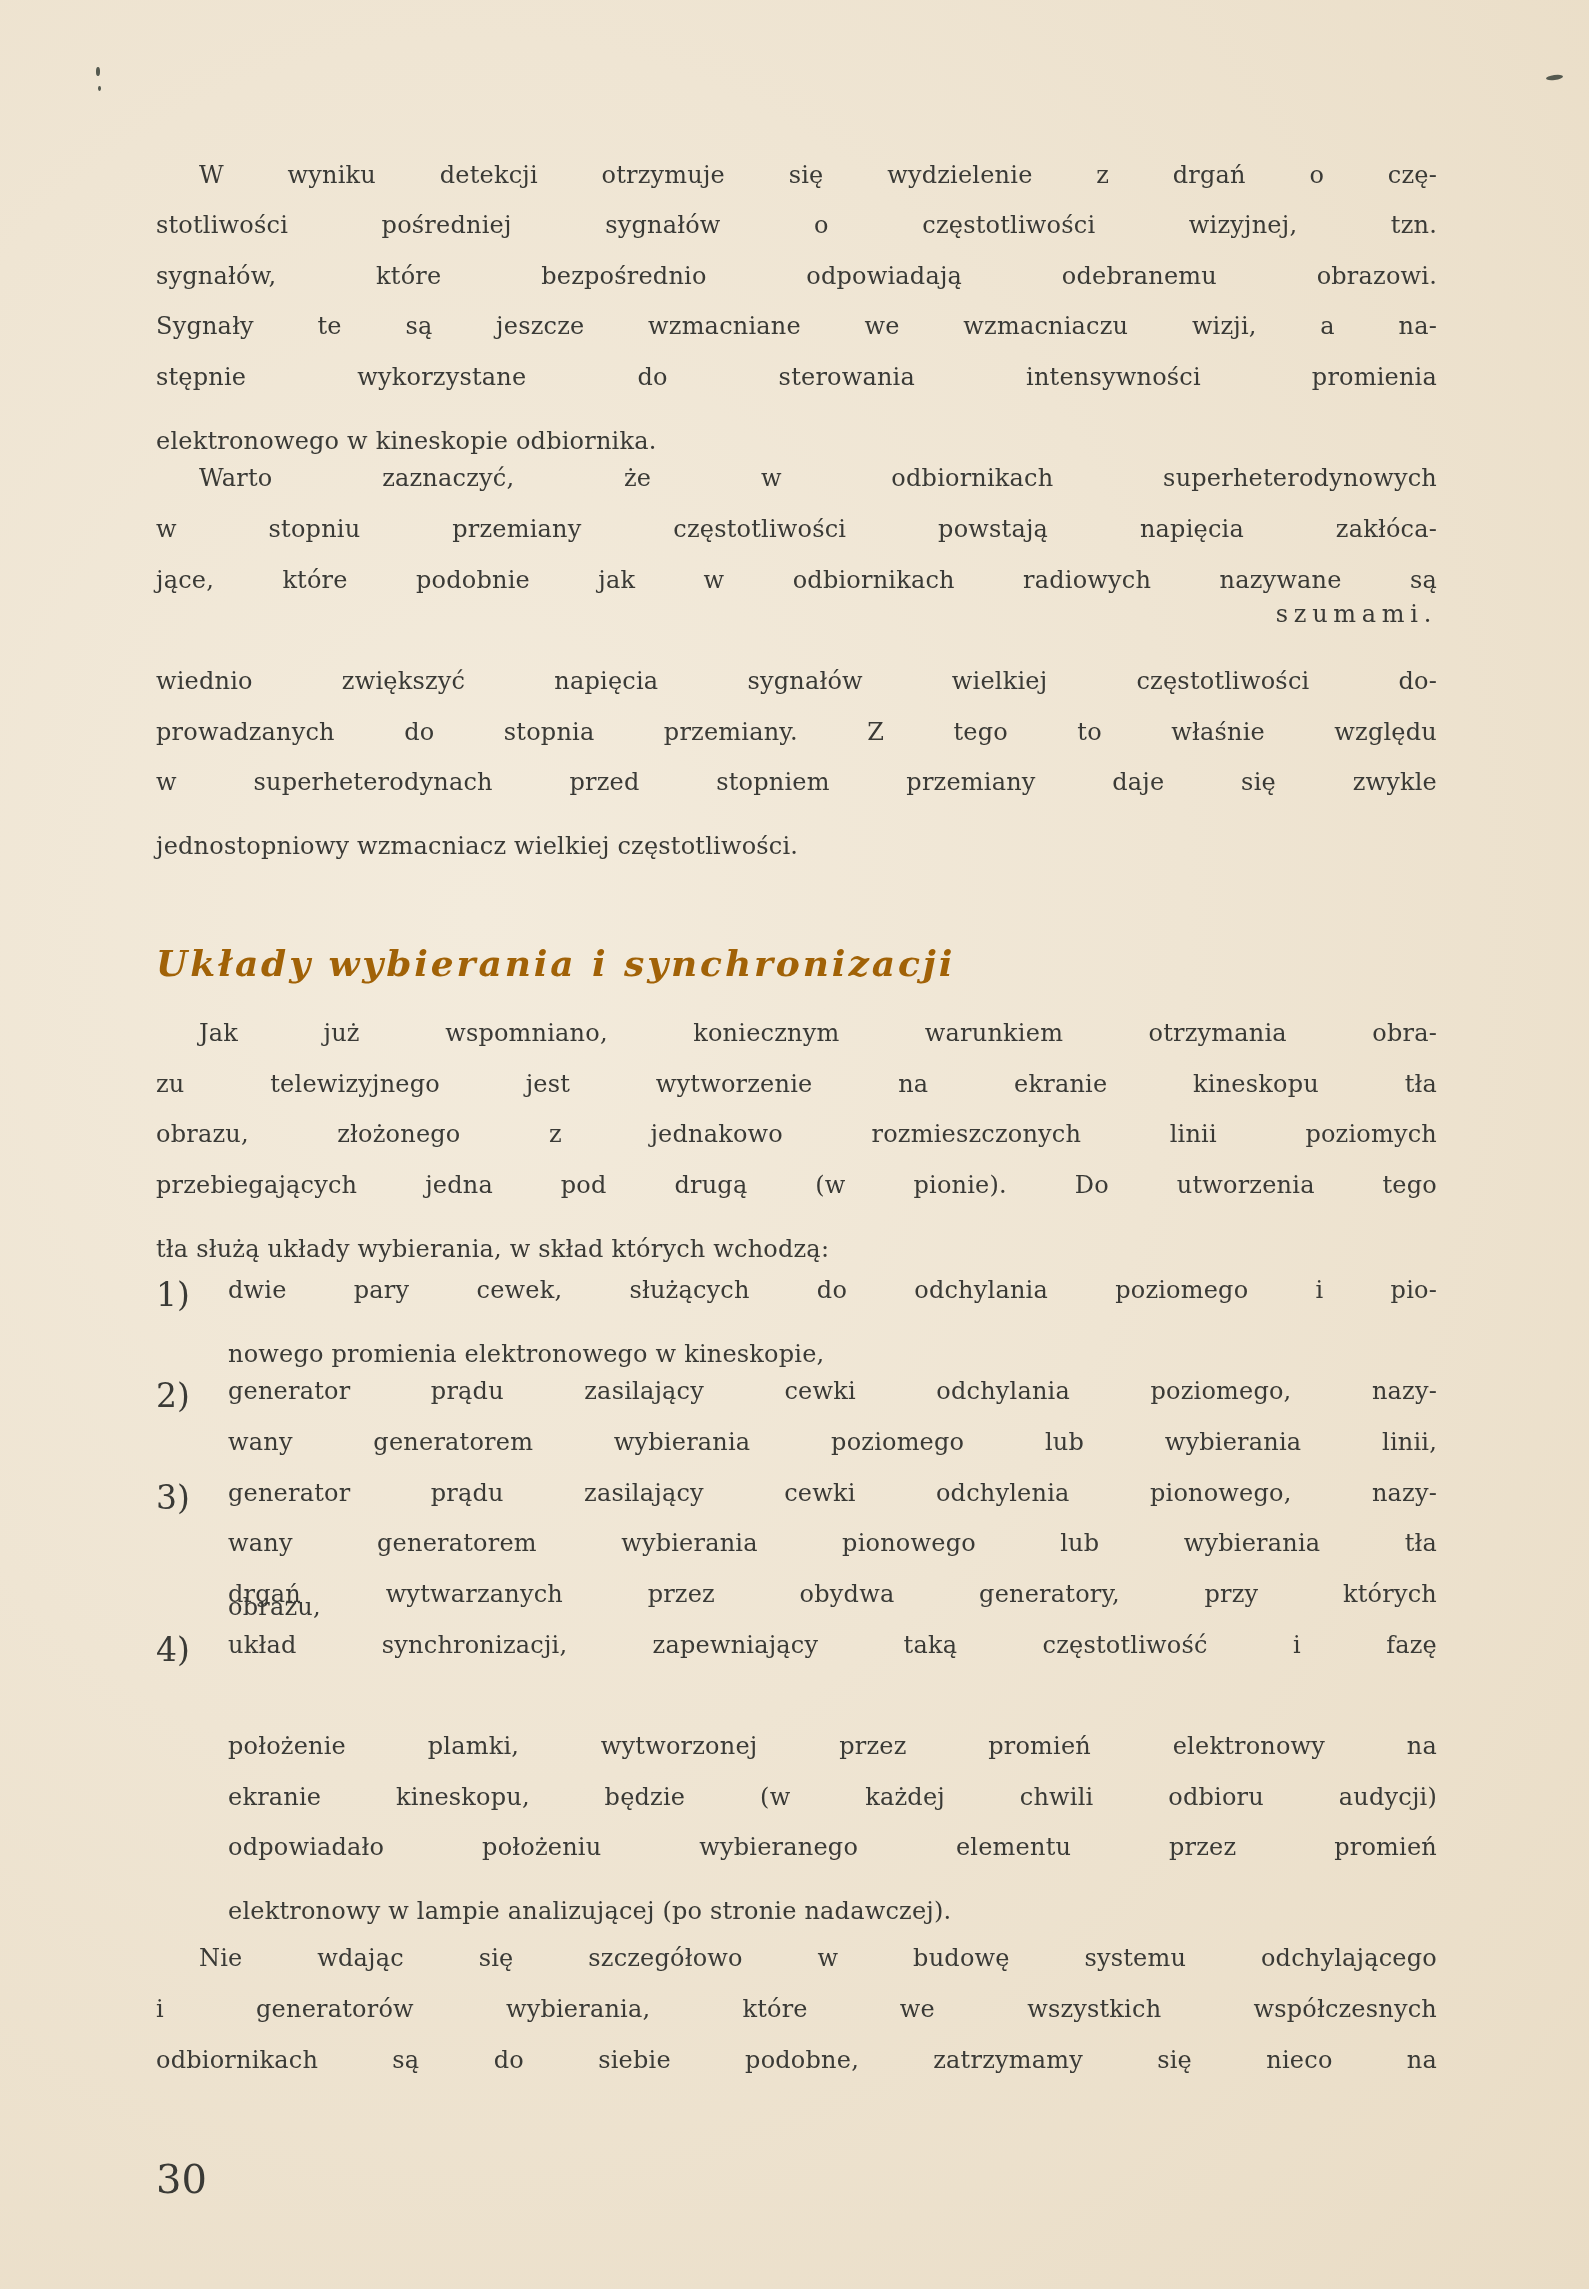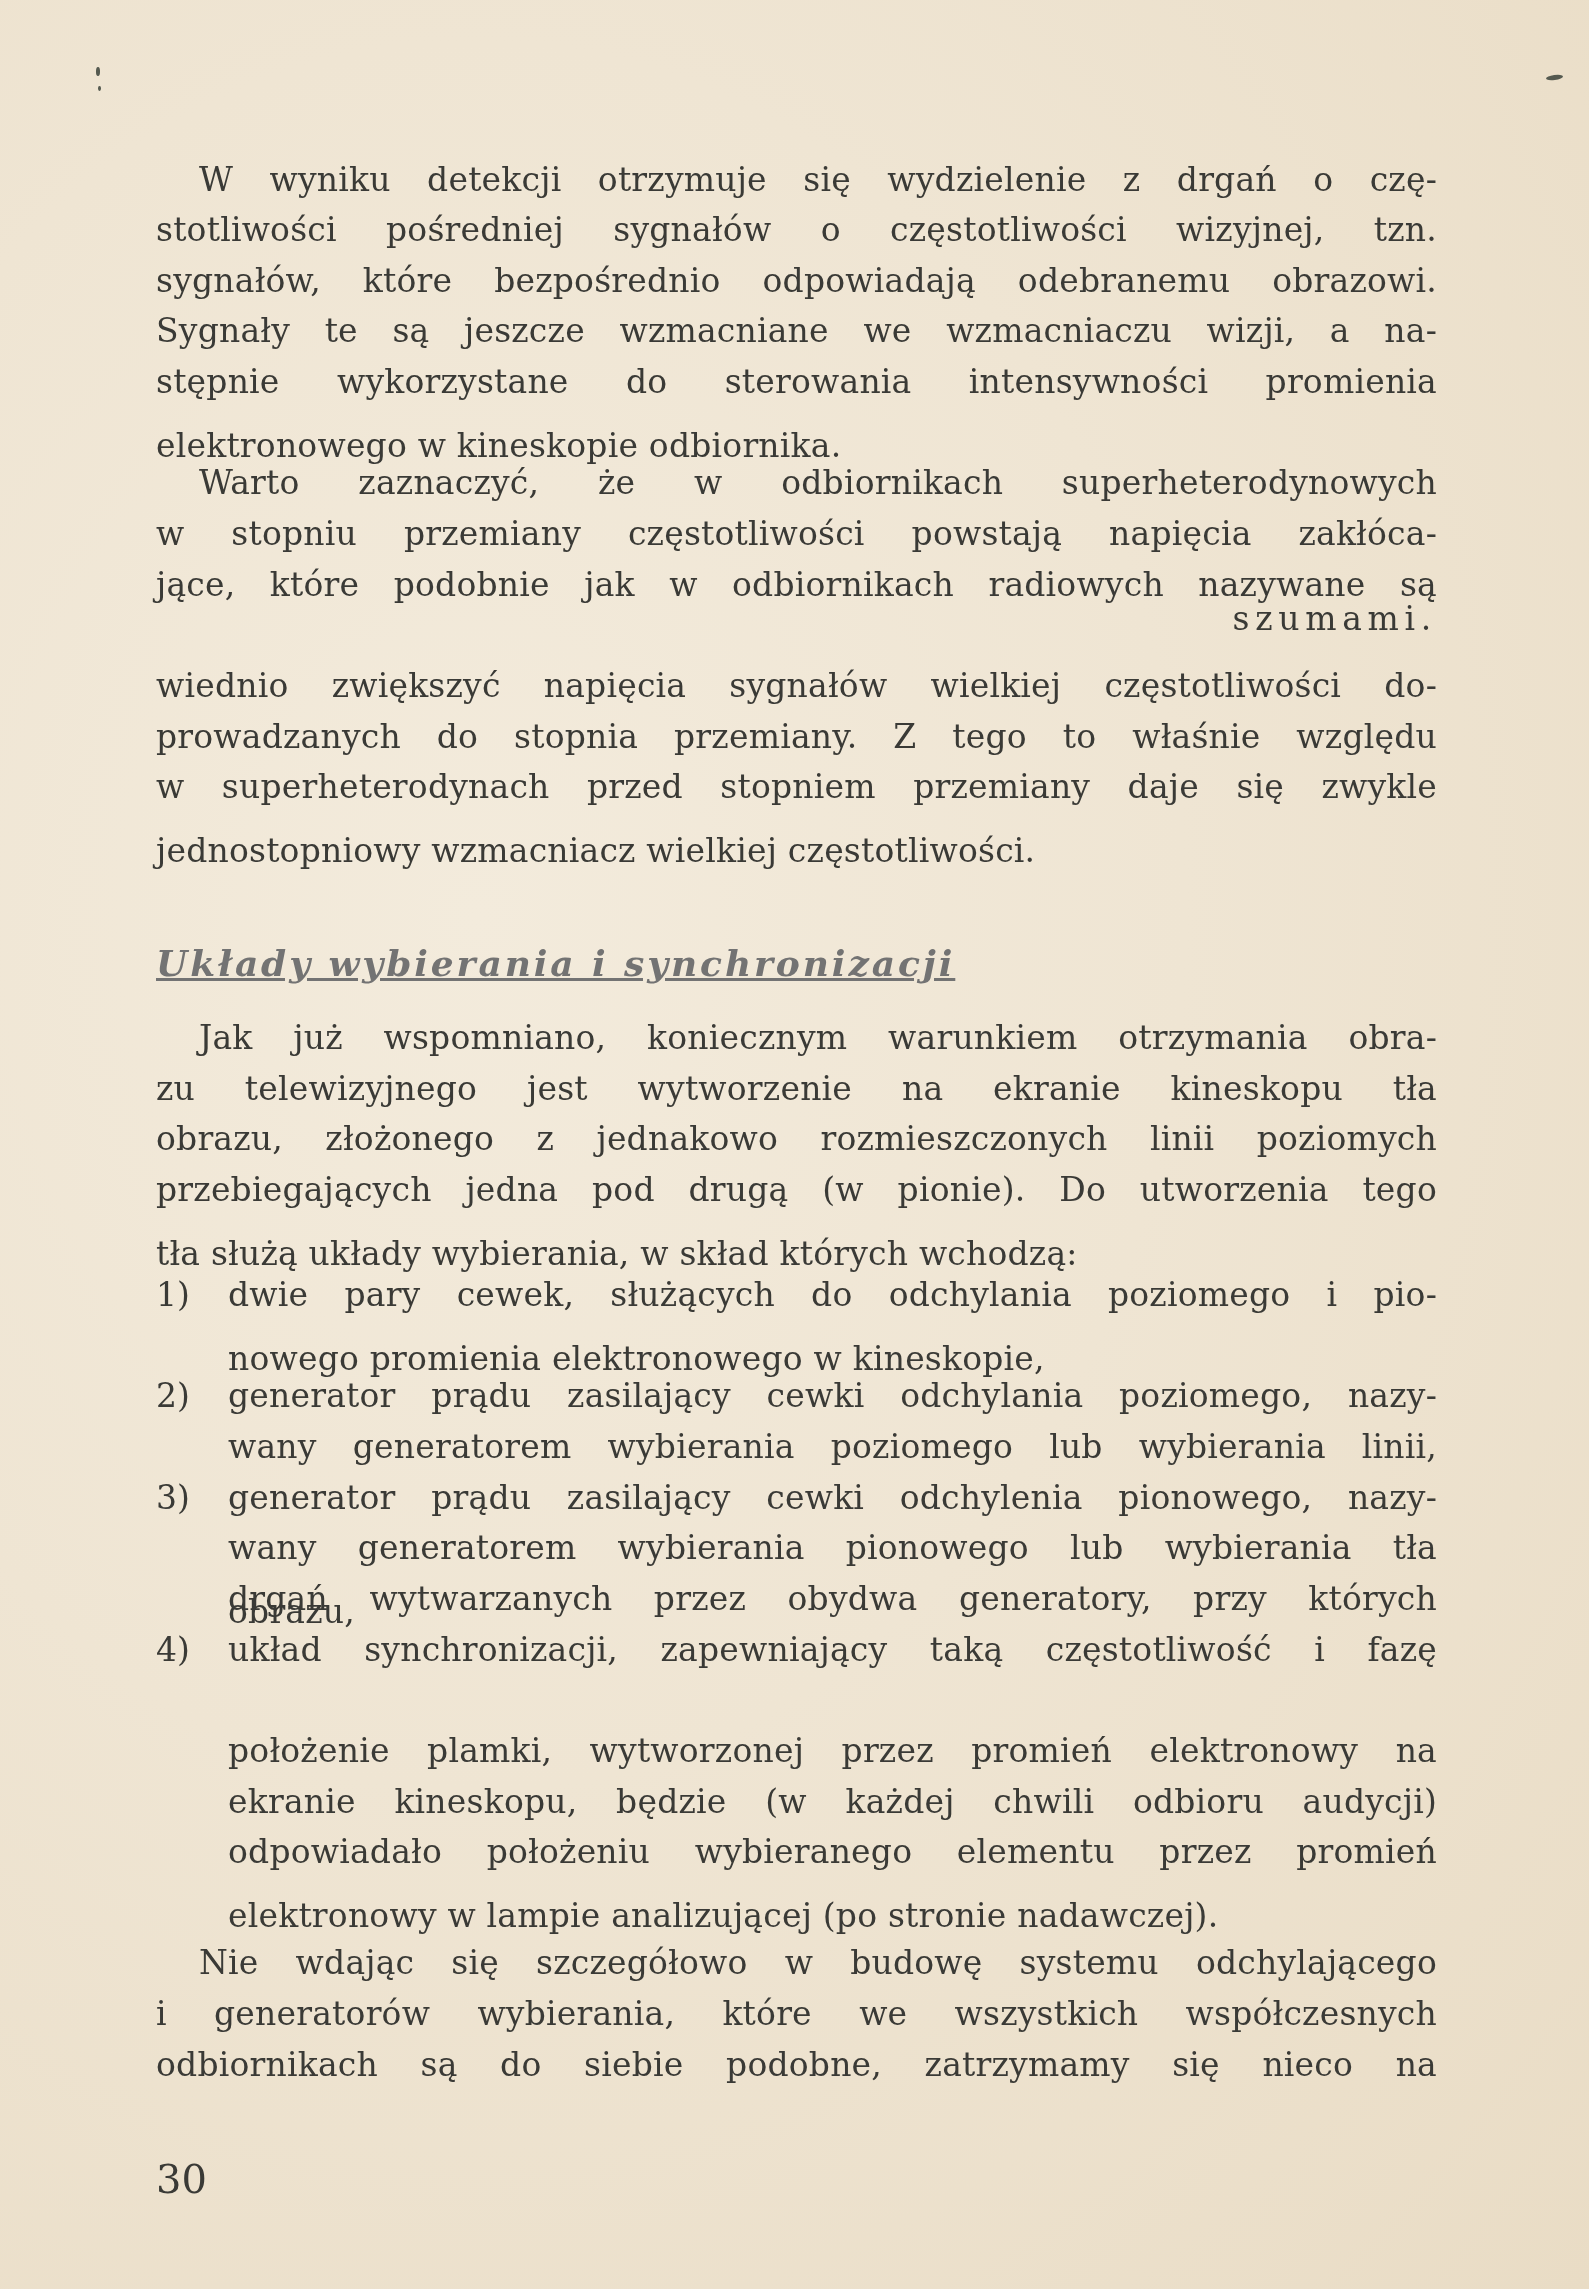--- a/index.html
+++ b/index.html
@@ -5,21 +5,21 @@
     html, body { margin: 0; padding: 0; }
     body {
       width: 1590px; height: 2289px; position: relative; overflow: hidden;
       background: radial-gradient(ellipse at 30% 40%, #f3ebdc 0%, #efe5d3 45%, #e9dcc5 100%);
       font-family: "DejaVu Serif", "Liberation Serif", serif;
       color: #3a3a36;
     }
     .speck { position: absolute; background: #555a50; border-radius: 50%; }
     .line {
       position: absolute; left: 156px; width: 1281px;
-      font-size: 33px; line-height: 1; white-space: nowrap;
+      font-size: 24px; line-height: 1; white-space: nowrap;
       text-align: justify; text-align-last: justify;
       letter-spacing: 0.2px;
     }
     .line.last { text-align-last: left; margin-top: 13px; }
     .indent { left: 199px; width: 1238px; }
     .item-num { position: absolute; left: 156px; font-size: 33px; line-height: 1; }
     .item-line { left: 228px; width: 1209px; }
     .heading {
       position: absolute; left: 156px; top: 942px;
       font-family: "DejaVu Serif", "Liberation Serif", serif;
@@ -51,21 +51,21 @@
   <div class="line" style="top:568px">jące, które podobnie jak w odbiornikach radiowych nazywane są</div>
   <div class="line" style="top:602px;display:flex;justify-content:flex-end;text-align-last:auto;">
     <span class="spaced">szumami.</span>
   </div>
   <div class="line" style="top:669px">wiednio zwiększyć napięcia sygnałów wielkiej częstotliwości do-</div>
   <div class="line" style="top:720px">prowadzanych do stopnia przemiany. Z tego to właśnie względu</div>
   <div class="line" style="top:770px">w superheterodynach przed stopniem przemiany daje się zwykle</div>
   <div class="line last" style="top:821px">jednostopniowy wzmacniacz wielkiej częstotliwości.</div>
 </div>
 
-<div class="heading" style="color: #737373; text-decoration: underline;">Układy wybierania i synchronizacji</div>
+<div class="heading" style="color: #a16207;">Układy wybierania i synchronizacji</div>
 
 <div>
   <div class="line indent" style="top:1021px">Jak już wspomniano, koniecznym warunkiem otrzymania obra-</div>
   <div class="line" style="top:1072px">zu telewizyjnego jest wytworzenie na ekranie kineskopu tła</div>
   <div class="line" style="top:1122px">obrazu, złożonego z jednakowo rozmieszczonych linii poziomych</div>
   <div class="line" style="top:1173px">przebiegających jedna pod drugą (w pionie). Do utworzenia tego</div>
   <div class="line last" style="top:1224px">tła służą układy wybierania, w skład których wchodzą:</div>
 </div>
 
 <div>

